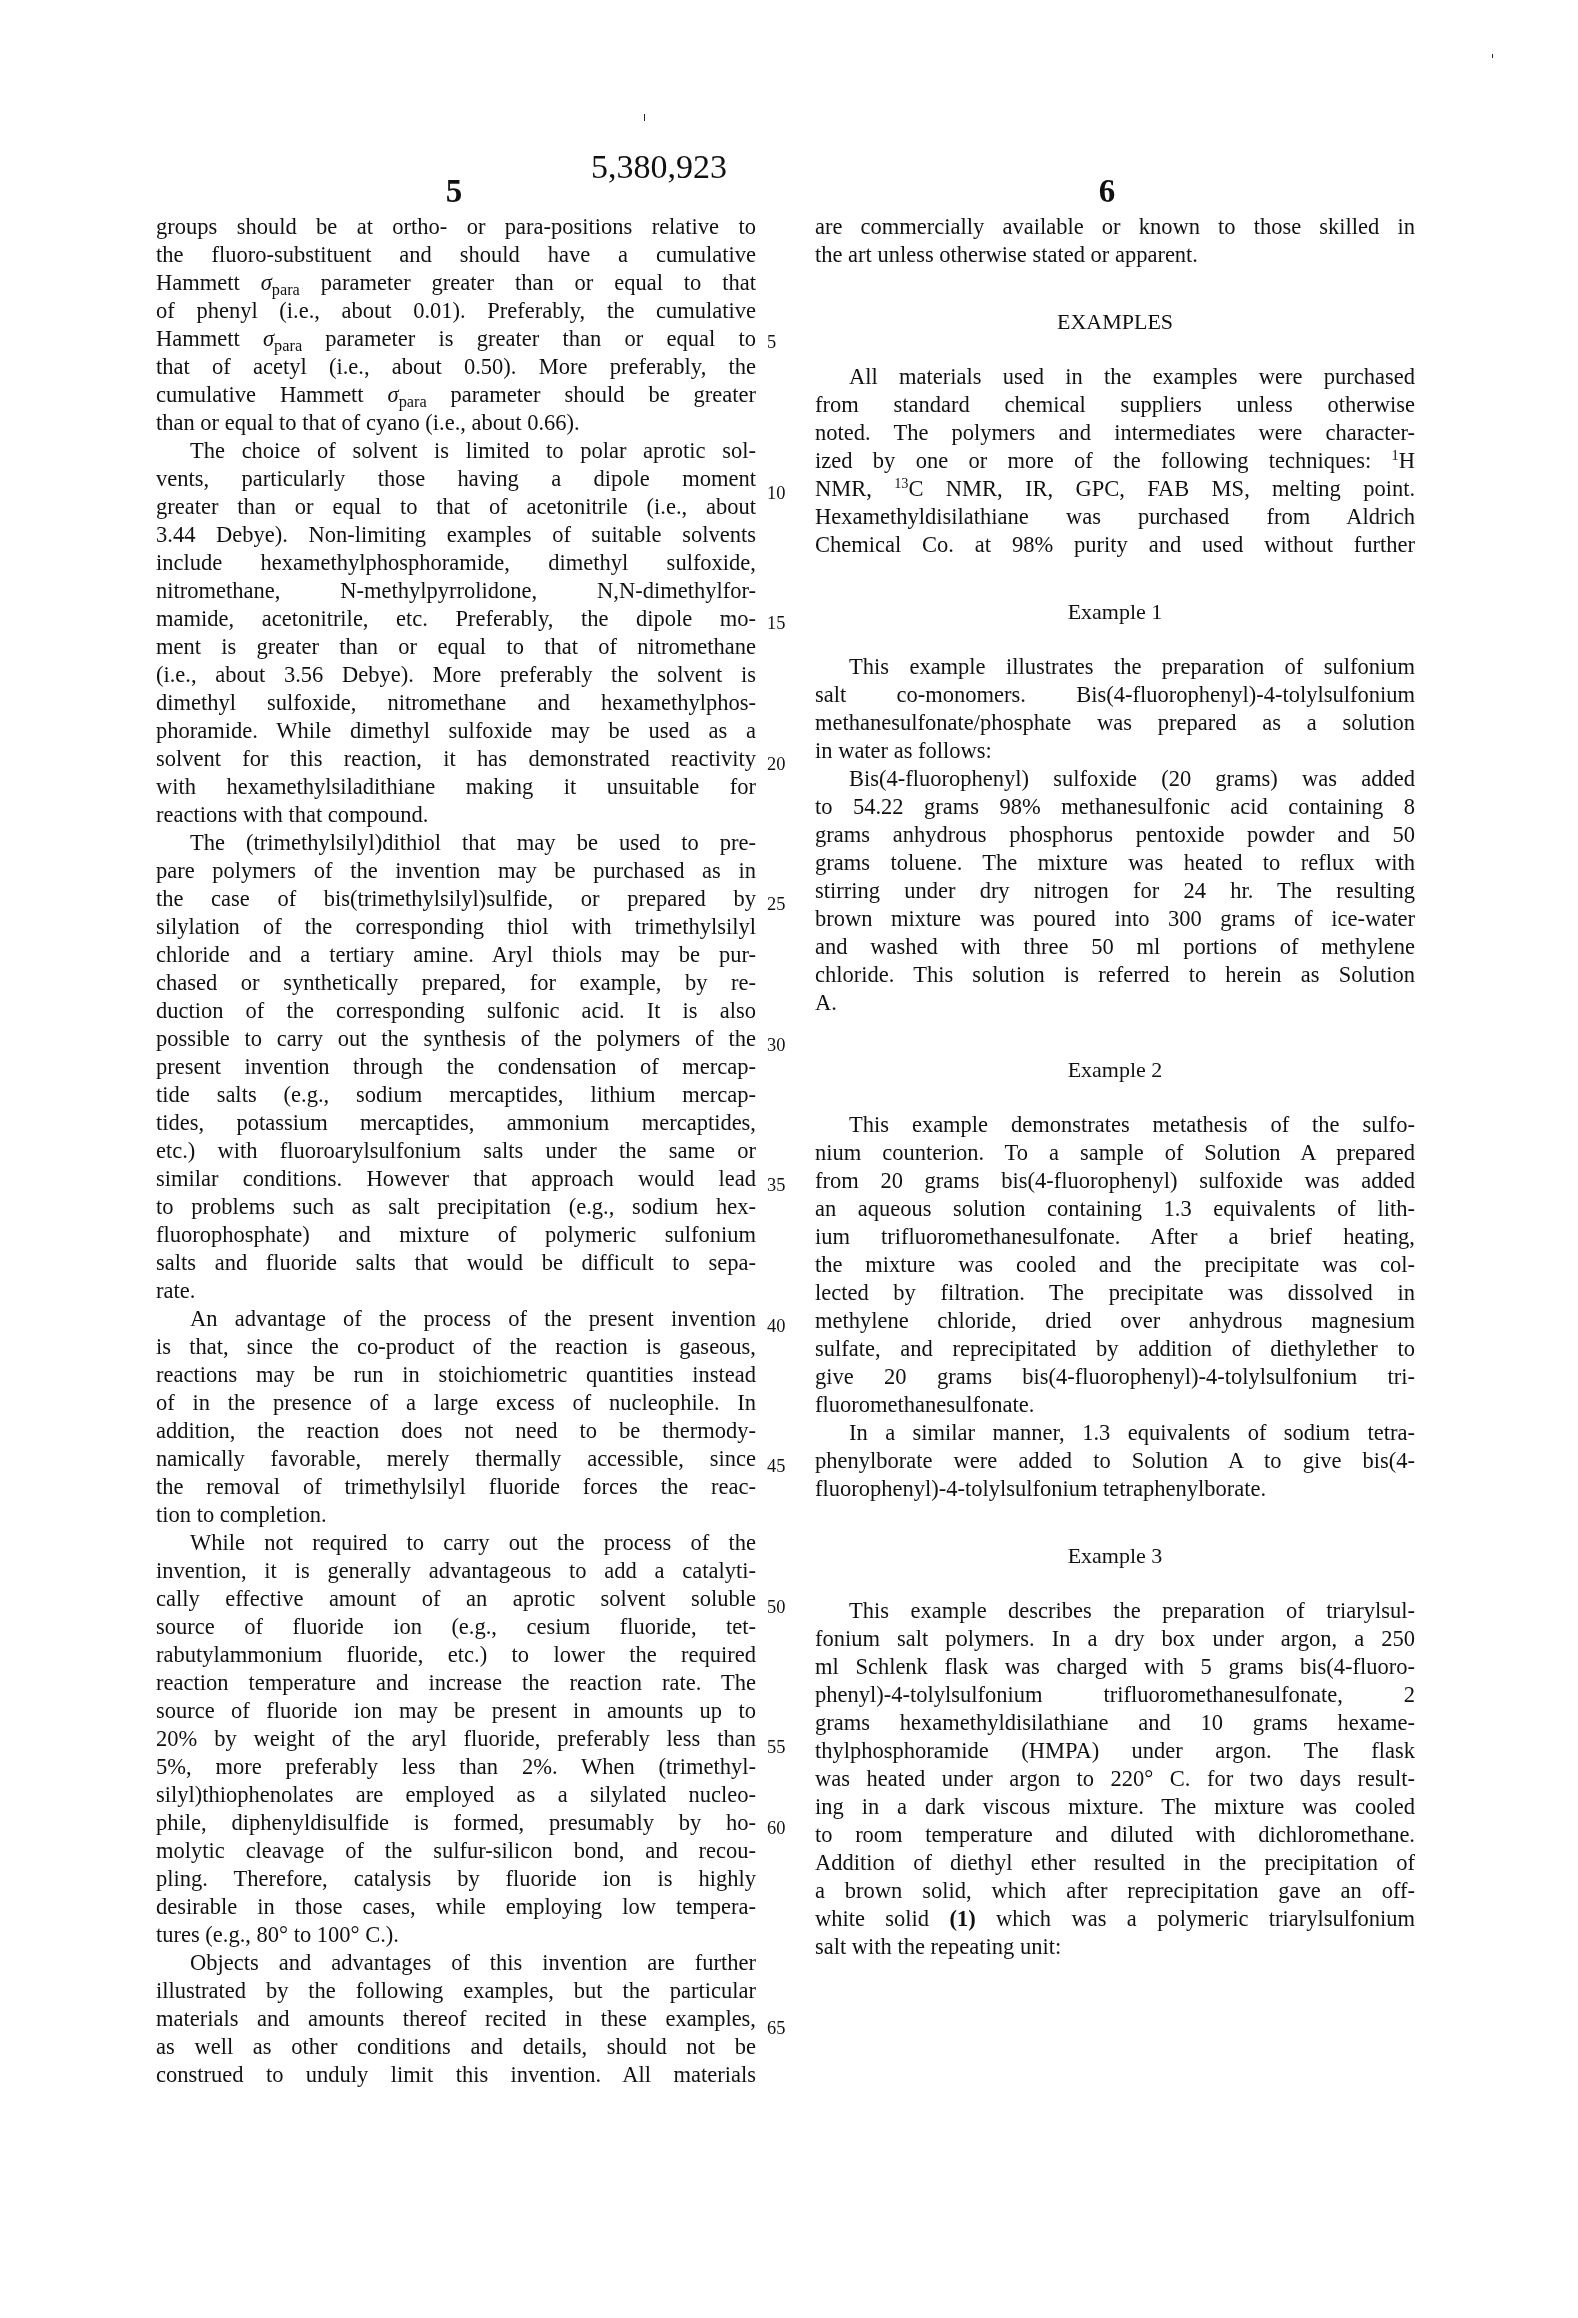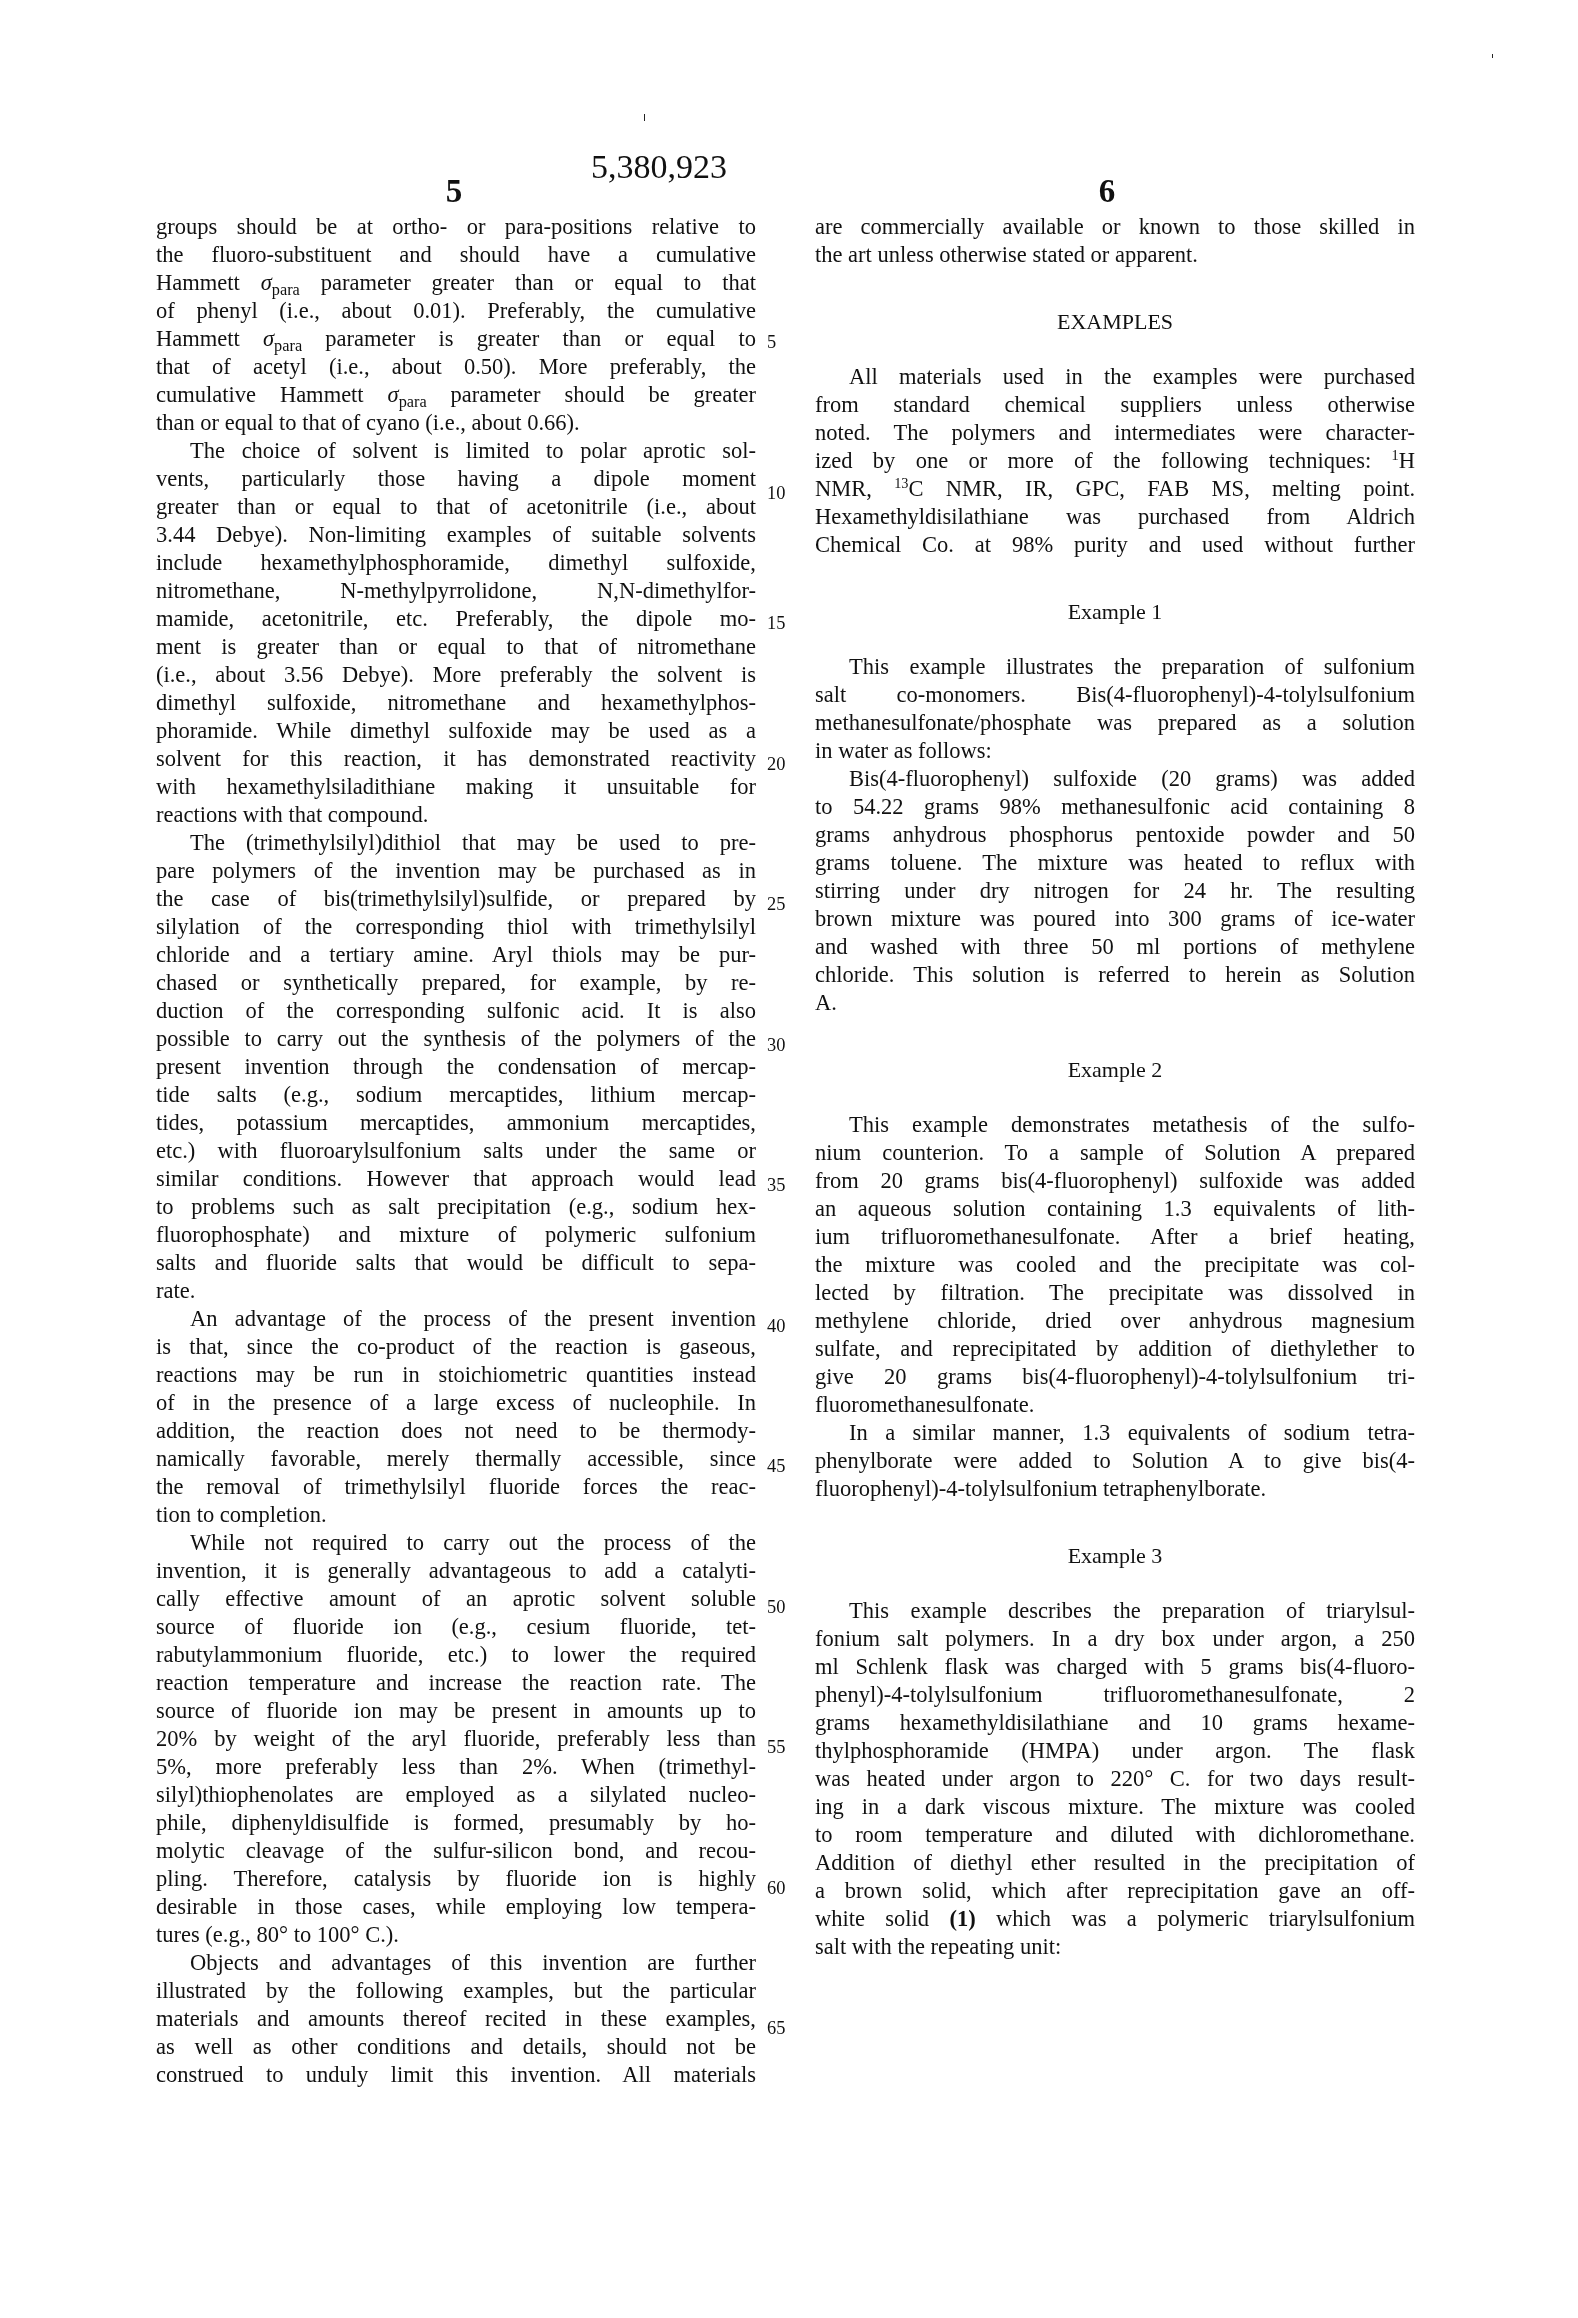--- a/index.html
+++ b/index.html
@@ -125,21 +125,21 @@
     <div class="gutter-num" style="top: 483px;">10</div>
     <div class="gutter-num" style="top: 613px;">15</div>
     <div class="gutter-num" style="top: 754px;">20</div>
     <div class="gutter-num" style="top: 894px;">25</div>
     <div class="gutter-num" style="top: 1035px;">30</div>
     <div class="gutter-num" style="top: 1175px;">35</div>
     <div class="gutter-num" style="top: 1316px;">40</div>
     <div class="gutter-num" style="top: 1456px;">45</div>
     <div class="gutter-num" style="top: 1597px;">50</div>
     <div class="gutter-num" style="top: 1737px;">55</div>
-    <div class="gutter-num" style="top: 1878px;">60</div>
+    <div class="gutter-num" style="top: 1818px;">60</div>
     <div class="gutter-num" style="top: 2018px;">65</div>
   </div>
 <div class="column" id="right-column">
     <div class="line">are commercially available or known to those skilled in</div>
     <div class="line last">the art unless otherwise stated or apparent.</div>
     <div class="gap-large"></div>
     <div class="heading">EXAMPLES</div>
     <div class="gap-medium"></div>
     <div class="line indent">All materials used in the examples were purchased</div>
     <div class="line">from standard chemical suppliers unless otherwise</div>

